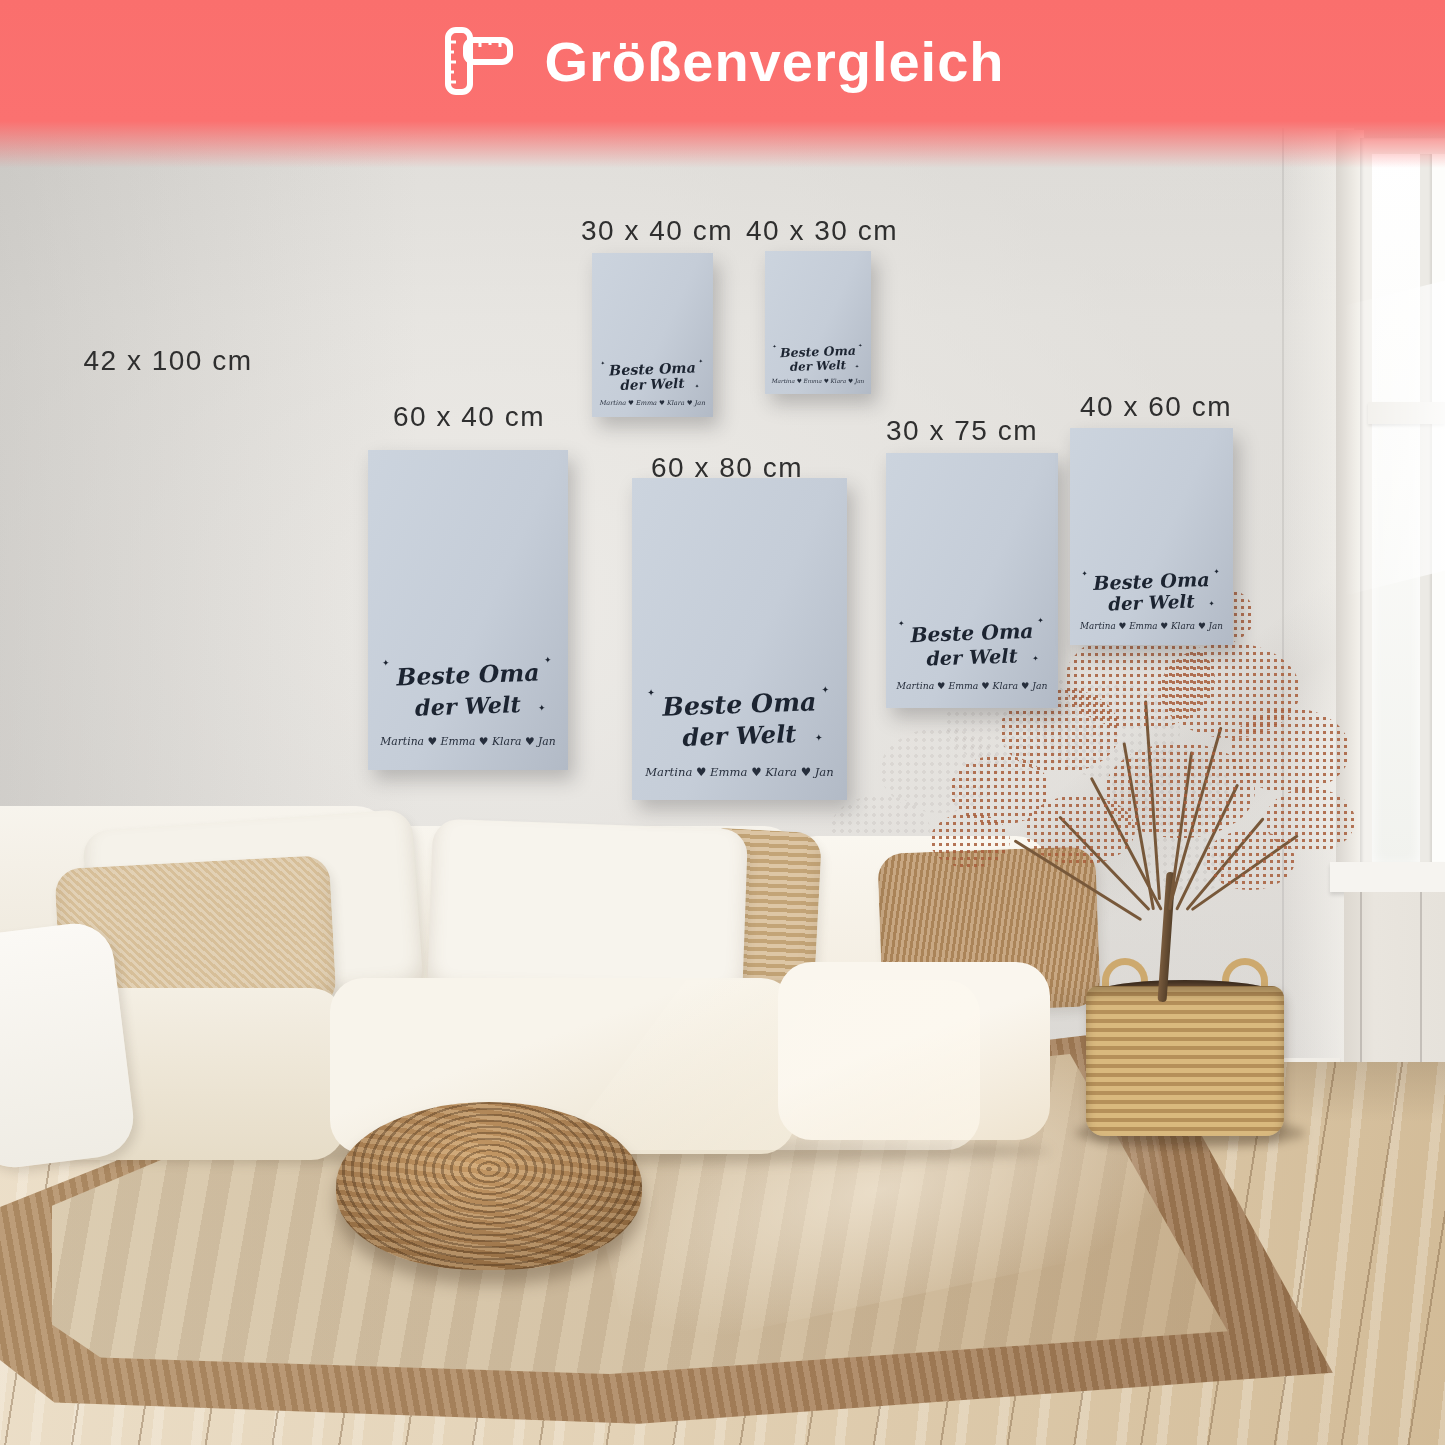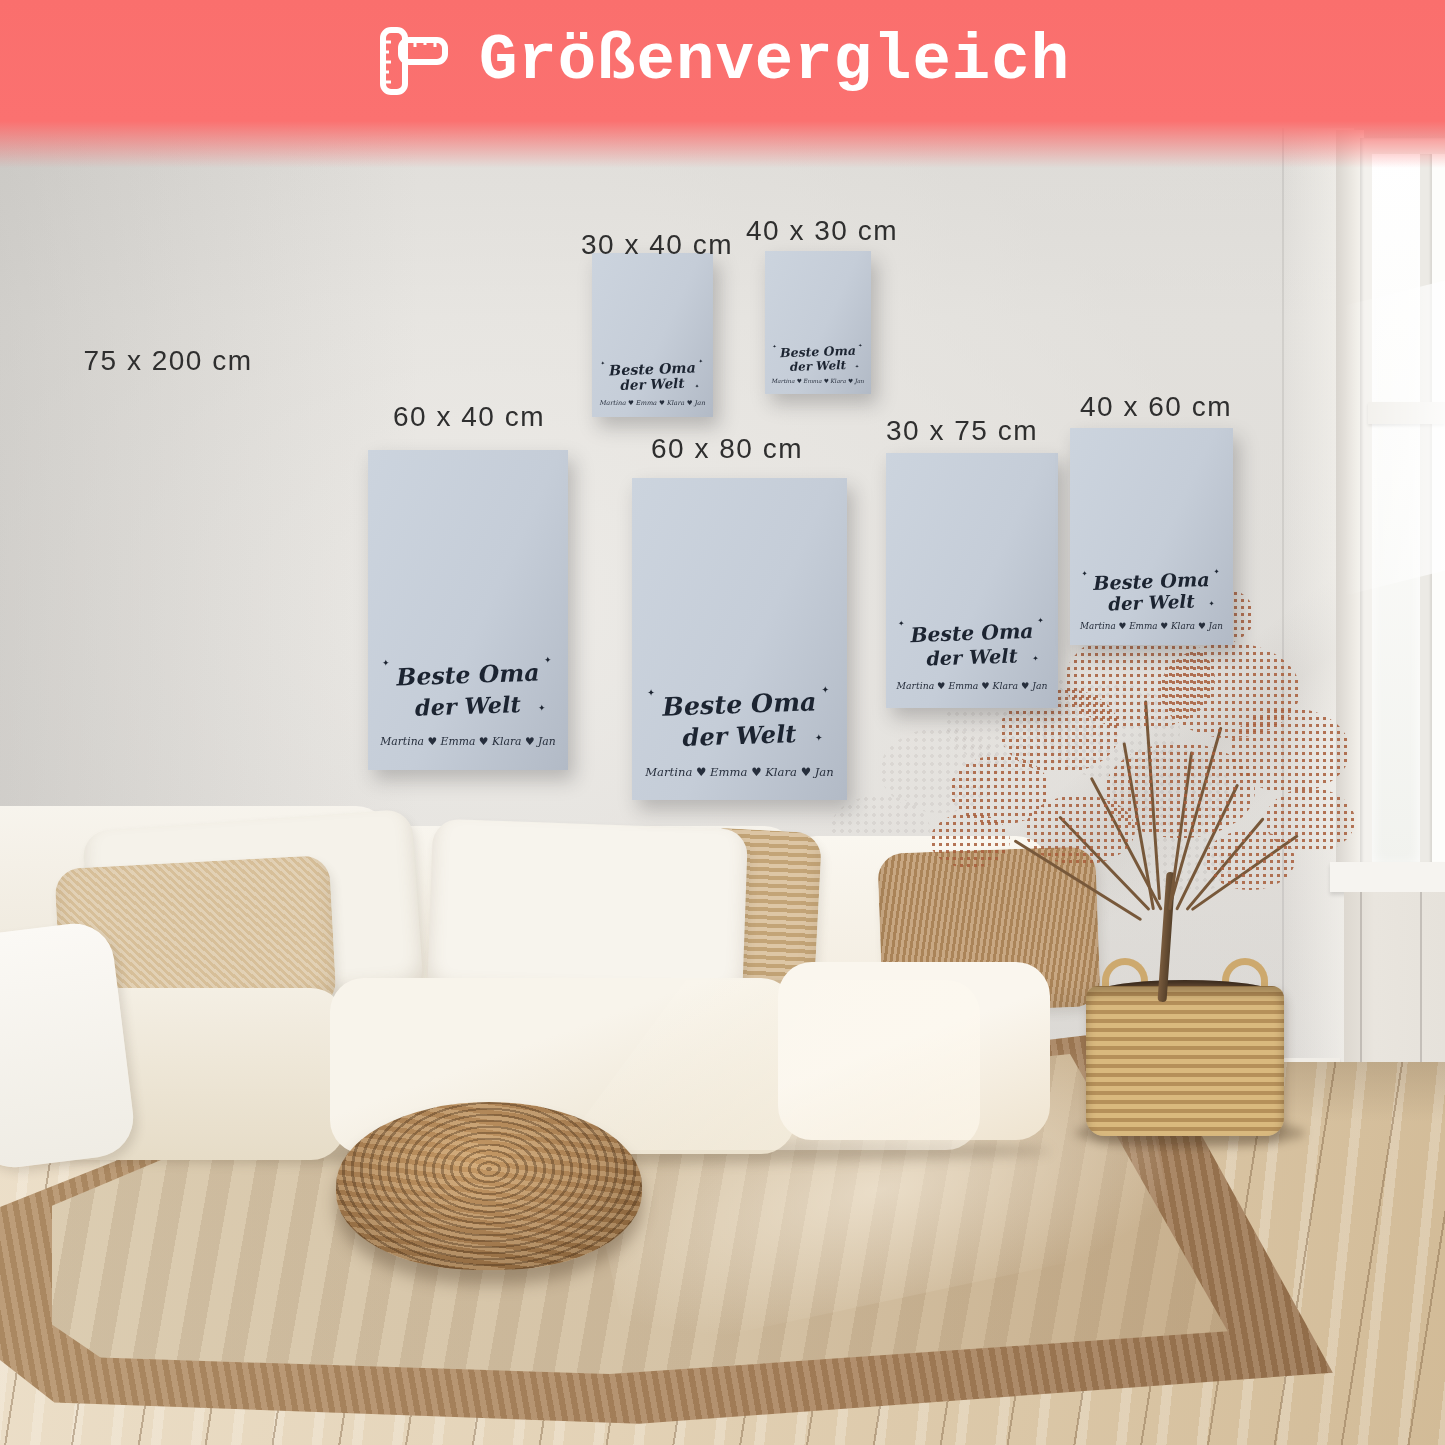--- a/index.html
+++ b/index.html
@@ -147,22 +147,22 @@
   .poster-names{left:0;width:100%;text-align:center;color:#262e3c;
     font-family:"DejaVu Serif",serif;font-style:italic;white-space:nowrap;}
   .sparkle{color:#1c2431;font-style:normal;}
 
   
   #header{left:0;top:0;width:1445px;height:168px;
     background:linear-gradient(180deg,#fa6f6d 0%,#fb7170 72%,rgba(251,113,112,0) 100%);
     display:flex;align-items:flex-start;justify-content:center;position:absolute;}
   #header-inner{position:relative;display:flex;align-items:center;gap:26px;margin-top:22px;}
   #header-inner *{position:relative;}
-  #header-title{color:#ffffff;font-size:64px;font-weight:600;letter-spacing:1px;
-    font-family:Liberation Mono, monospace;}
+  #header-title{color:#ffffff;font-size:56px;font-weight:600;letter-spacing:1px;
+    font-family:Liberation Sans, sans-serif;}
   #ruler-icon svg{display:block;}
 </style>
 </head>
 <body>
 
 <div id="stage">
 
   <div id="wall"></div>
   <div id="wall-left-vignette"></div>
   <div id="wall-diag-shadow"></div>
@@ -242,21 +242,21 @@
       <div class="blob" style="left: 1265px; top: 787.5px; width: 90px; height: 65px; position: absolute;"></div>
       <div class="blob" style="left: 1025px; top: 795px; width: 110px; height: 70px; position: absolute;"></div>
       <div class="blob" style="left: 1105px; top: 742.5px; width: 150px; height: 95px; position: absolute;"></div>
       <div class="blob" style="left: 930px; top: 812.5px; width: 80px; height: 55px; position: absolute;"></div>
       <div class="blob" style="left: 1205px; top: 830px; width: 90px; height: 60px; position: absolute;"></div>
       <div class="blob" style="left: 1075px; top: 570px; width: 90px; height: 60px; position: absolute;"></div>
       <div class="blob" style="left: 1155px; top: 582.5px; width: 100px; height: 65px; position: absolute;"></div>
     </div>
 
   <div id="posters">
-      <div class="size-label" style="left: 168px; top: 361px;">75 x 200 cm</div>
+      <div class="size-label" style="left: 168px; top: 361px;">42 x 100 cm</div>
       <div class="poster" style="left: 592px; top: 253px; width: 121px; height: 164px;">
         <div class="collage">
           <div class="col col-side">
             <div class="cell" style="background: linear-gradient(150deg, rgb(217, 232, 194) 0%, rgb(127, 178, 60) 38%, rgb(78, 143, 47) 100%);"></div>
             <div class="cell" style="background: linear-gradient(150deg, rgb(234, 223, 210) 0%, rgb(201, 181, 162) 38%, rgb(138, 122, 110) 100%);"></div>
             <div class="cell" style="background: linear-gradient(150deg, rgb(216, 226, 236) 0%, rgb(159, 180, 199) 38%, rgb(107, 127, 149) 100%);"></div>
             <div class="cell" style="background: linear-gradient(150deg, rgb(242, 228, 222) 0%, rgb(232, 201, 192) 38%, rgb(182, 143, 134) 100%);"></div>
           </div>
           <div class="col col-mid">
             <div class="cell" style="background: linear-gradient(rgb(124, 196, 224) 0%, rgb(124, 196, 224) 48%, rgb(47, 143, 174) 48%, rgb(47, 143, 174) 72%, rgb(234, 223, 168) 72%); flex: 23 1 0%;"></div>
@@ -270,21 +270,21 @@
             <div class="cell" style="background: linear-gradient(150deg, rgb(217, 230, 200) 0%, rgb(121, 168, 91) 38%, rgb(76, 122, 58) 100%);"></div>
           </div>
         </div>
         <div class="poster-title" style="top: 66.5%; font-size: 14.3px;">Beste Oma</div>
         <div class="poster-title" style="top: 76.5%; font-size: 13.6px;">der Welt</div>
         <span class="sparkle" style="left: 7%; top: 65%; font-size: 5.4px; position: absolute;">✦</span>
         <span class="sparkle" style="left: 88%; top: 64%; font-size: 5.4px; position: absolute;">✦</span>
         <span class="sparkle" style="left: 85%; top: 79%; font-size: 5.4px; position: absolute;">✦</span>
         <div class="poster-names" style="top: 89%; font-size: 6.5px;">Martina ♥ Emma ♥ Klara ♥ Jan</div>
       </div>
-      <div class="size-label" style="left: 657px; top: 245px;">30 x 40 cm</div>
+      <div class="size-label" style="left: 657px; top: 231px;">30 x 40 cm</div>
       <div class="poster" style="left: 765px; top: 251px; width: 106px; height: 143px;">
         <div class="collage">
           <div class="col col-side">
             <div class="cell" style="background: linear-gradient(150deg, rgb(217, 232, 194) 0%, rgb(127, 178, 60) 38%, rgb(78, 143, 47) 100%);"></div>
             <div class="cell" style="background: linear-gradient(150deg, rgb(234, 223, 210) 0%, rgb(201, 181, 162) 38%, rgb(138, 122, 110) 100%);"></div>
             <div class="cell" style="background: linear-gradient(150deg, rgb(216, 226, 236) 0%, rgb(159, 180, 199) 38%, rgb(107, 127, 149) 100%);"></div>
             <div class="cell" style="background: linear-gradient(150deg, rgb(242, 228, 222) 0%, rgb(232, 201, 192) 38%, rgb(182, 143, 134) 100%);"></div>
           </div>
           <div class="col col-mid">
             <div class="cell" style="background: linear-gradient(rgb(124, 196, 224) 0%, rgb(124, 196, 224) 48%, rgb(47, 143, 174) 48%, rgb(47, 143, 174) 72%, rgb(234, 223, 168) 72%); flex: 23 1 0%;"></div>
@@ -354,21 +354,21 @@
             <div class="cell" style="background: linear-gradient(150deg, rgb(217, 230, 200) 0%, rgb(121, 168, 91) 38%, rgb(76, 122, 58) 100%);"></div>
           </div>
         </div>
         <div class="poster-title" style="top: 66.5%; font-size: 25.4px;">Beste Oma</div>
         <div class="poster-title" style="top: 76.5%; font-size: 24.1px;">der Welt</div>
         <span class="sparkle" style="left: 7%; top: 65%; font-size: 9.7px; position: absolute;">✦</span>
         <span class="sparkle" style="left: 88%; top: 64%; font-size: 9.7px; position: absolute;">✦</span>
         <span class="sparkle" style="left: 85%; top: 79%; font-size: 9.7px; position: absolute;">✦</span>
         <div class="poster-names" style="top: 89%; font-size: 11.6px;">Martina ♥ Emma ♥ Klara ♥ Jan</div>
       </div>
-      <div class="size-label" style="left: 727px; top: 449px;">60 x 80 cm</div>
+      <div class="size-label" style="left: 727px; top: 468px;">60 x 80 cm</div>
       <div class="poster" style="left: 886px; top: 453px; width: 172px; height: 255px;">
         <div class="collage">
           <div class="col col-side">
             <div class="cell" style="background: linear-gradient(150deg, rgb(217, 232, 194) 0%, rgb(127, 178, 60) 38%, rgb(78, 143, 47) 100%);"></div>
             <div class="cell" style="background: linear-gradient(150deg, rgb(234, 223, 210) 0%, rgb(201, 181, 162) 38%, rgb(138, 122, 110) 100%);"></div>
             <div class="cell" style="background: linear-gradient(150deg, rgb(216, 226, 236) 0%, rgb(159, 180, 199) 38%, rgb(107, 127, 149) 100%);"></div>
             <div class="cell" style="background: linear-gradient(150deg, rgb(242, 228, 222) 0%, rgb(232, 201, 192) 38%, rgb(182, 143, 134) 100%);"></div>
           </div>
           <div class="col col-mid">
             <div class="cell" style="background: linear-gradient(rgb(124, 196, 224) 0%, rgb(124, 196, 224) 48%, rgb(47, 143, 174) 48%, rgb(47, 143, 174) 72%, rgb(234, 223, 168) 72%); flex: 23 1 0%;"></div>

